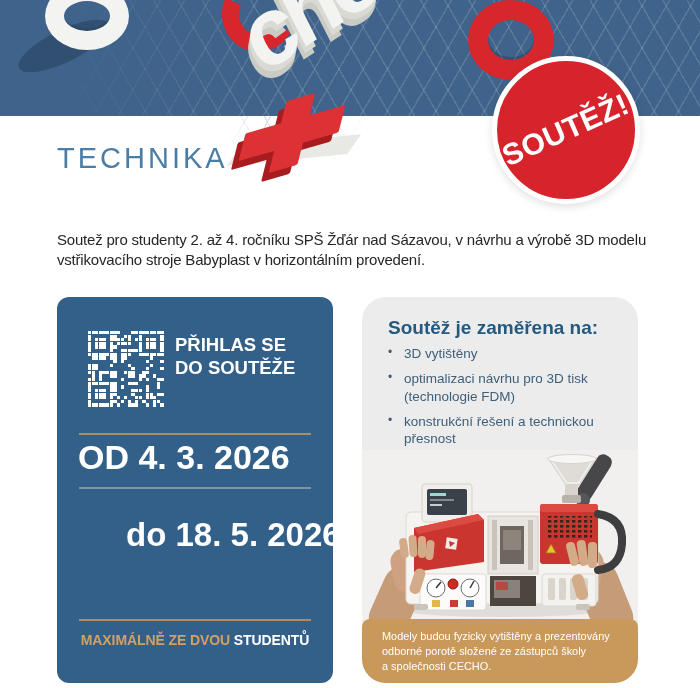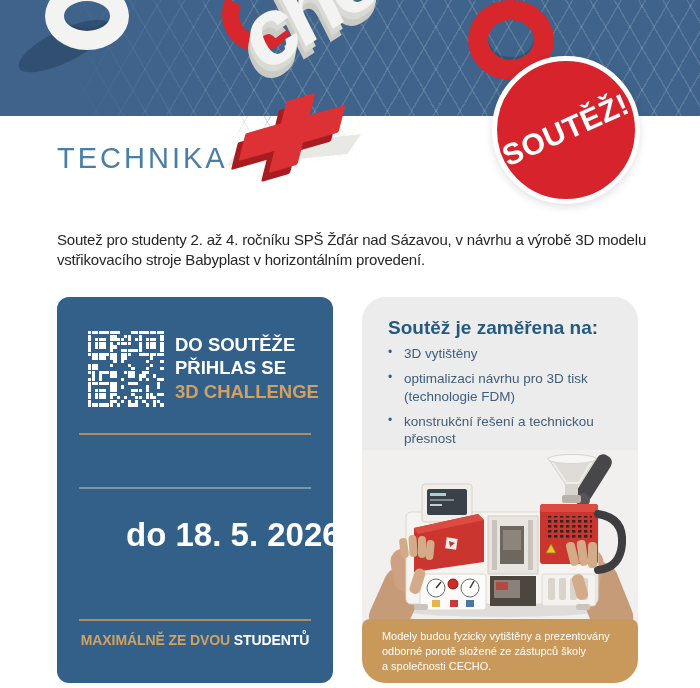--- a/index.html
+++ b/index.html
@@ -363,25 +363,25 @@
         <i style="left: 21.7143px; top: 72.381px; width: 3.21905px; height: 3.21905px;"></i>
         <i style="left: 28.9524px; top: 72.381px; width: 3.21905px; height: 3.21905px;"></i>
         <i style="left: 39.8095px; top: 72.381px; width: 3.21905px; height: 3.21905px;"></i>
         <i style="left: 43.4286px; top: 72.381px; width: 3.21905px; height: 3.21905px;"></i>
         <i style="left: 47.0476px; top: 72.381px; width: 3.21905px; height: 3.21905px;"></i>
         <i style="left: 57.9048px; top: 72.381px; width: 3.21905px; height: 3.21905px;"></i>
         <i style="left: 65.1429px; top: 72.381px; width: 3.21905px; height: 3.21905px;"></i>
         <i style="left: 72.381px; top: 72.381px; width: 3.21905px; height: 3.21905px;"></i>
       </div>
     <div class="qr-caption">
+      <div>PŘIHLAS SE</div>
       <div>DO SOUTĚŽE</div>
-      <div>PŘIHLAS SE</div>
-      <div class="gold">3D CHALLENGE</div>
     </div>
     <div class="divider div1"></div>
+    <div class="start-date">OD 4. 3. 2026</div>
     <div class="divider div2"></div>
     <div class="deadline-date">do 18. 5. 2026</div>
     <div class="divider div3"></div>
     <div class="team">
       <div>
         <span class="gold">MAXIMÁLNĚ ZE DVOU</span>
         <span>STUDENTŮ</span>
       </div>
     </div>
   </div>

